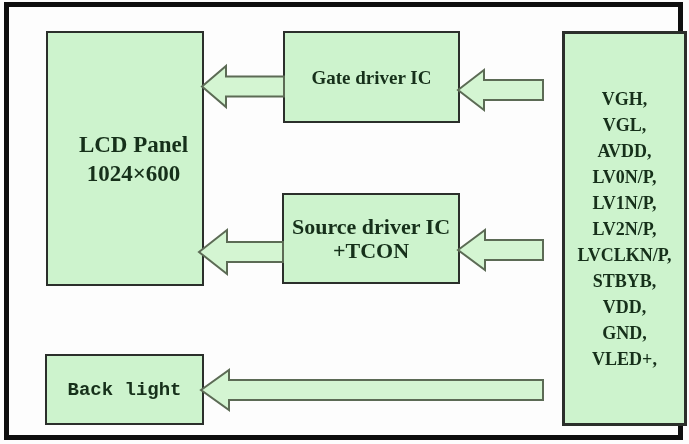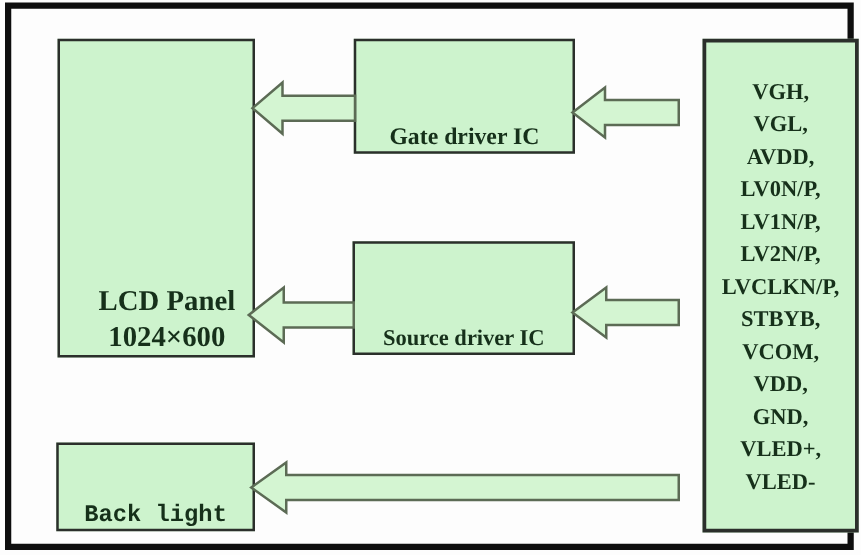--- a/index.html
+++ b/index.html
@@ -21,26 +21,26 @@
   }
   .frame{
     position:absolute;left:4px;top:2px;width:679px;height:438px;
     border:5px solid var(--frame);
     background:var(--background);
   }
   .box{
     position:absolute;
     background:var(--box-fill);
     border:2px solid var(--box-border);
-    display:flex;flex-direction:column;align-items:center;justify-content:flex-end;
+    display:flex;flex-direction:column;align-items:center;justify-content:center;
     text-align:center;font-weight:bold;color:var(--text);
   }
   .box-lcd{left:37px;top:24px;width:158px;height:255px;font-size:23px;line-height:29px;padding-left:17px;}
   .box-gate{left:274px;top:24px;width:177px;height:92px;font-size:19px;line-height:23px;}
-  .box-source{left:273px;top:186px;width:178px;height:91px;font-size:18px;line-height:24px;}
+  .box-source{left:273px;top:186px;width:178px;height:91px;font-size:22px;line-height:24px;}
   .box-back{left:36px;top:347px;width:159px;height:71px;font-size:19px;font-family:Liberation Mono, monospace;}
   .box-signals{
     left:553px;top:24px;width:125px;height:395px;
     border-width:3px;
     font-size:18px;line-height:26px;
     justify-content:center;
   }
   .box span{display:block;}
   svg.arrow{position:absolute;overflow:visible;}
   svg.arrow polygon{
@@ -59,40 +59,39 @@
     <span>LCD Panel</span>
     <span>1024×600</span>
   </div>
 
   <div class="box box-gate">
     <span>Gate driver IC</span>
   </div>
 
   <div class="box box-source">
     <span>Source driver IC</span>
+    <span>+TCON</span>
   </div>
 
   <div class="box box-back">
     <span>Back light</span>
   </div>
 
   <div class="box box-signals">
     <span>VGH,</span>
     <span>VGL,</span>
     <span>AVDD,</span>
     <span>LV0N/P,</span>
     <span>LV1N/P,</span>
     <span>LV2N/P,</span>
     <span>LVCLKN/P,</span>
     <span>STBYB,</span>
-    <span>VCOM,</span>
     <span>VDD,</span>
     <span>GND,</span>
     <span>VLED+,</span>
-    <span>VLED-</span>
   </div>
 
   <svg class="arrow" style="left:191px;top:57px;" width="85" height="45" viewBox="0 0 85 45">
     <polygon points="2,22.5 26,2 26,12.5 84,12.5 84,32.5 26,32.5 26,43"></polygon>
   </svg>
 
   <svg class="arrow" style="left:447px;top:61px;" width="88" height="44" viewBox="0 0 88 44">
     <polygon points="2,22 28,2 28,12 87,12 87,32 28,32 28,42"></polygon>
   </svg>
 

